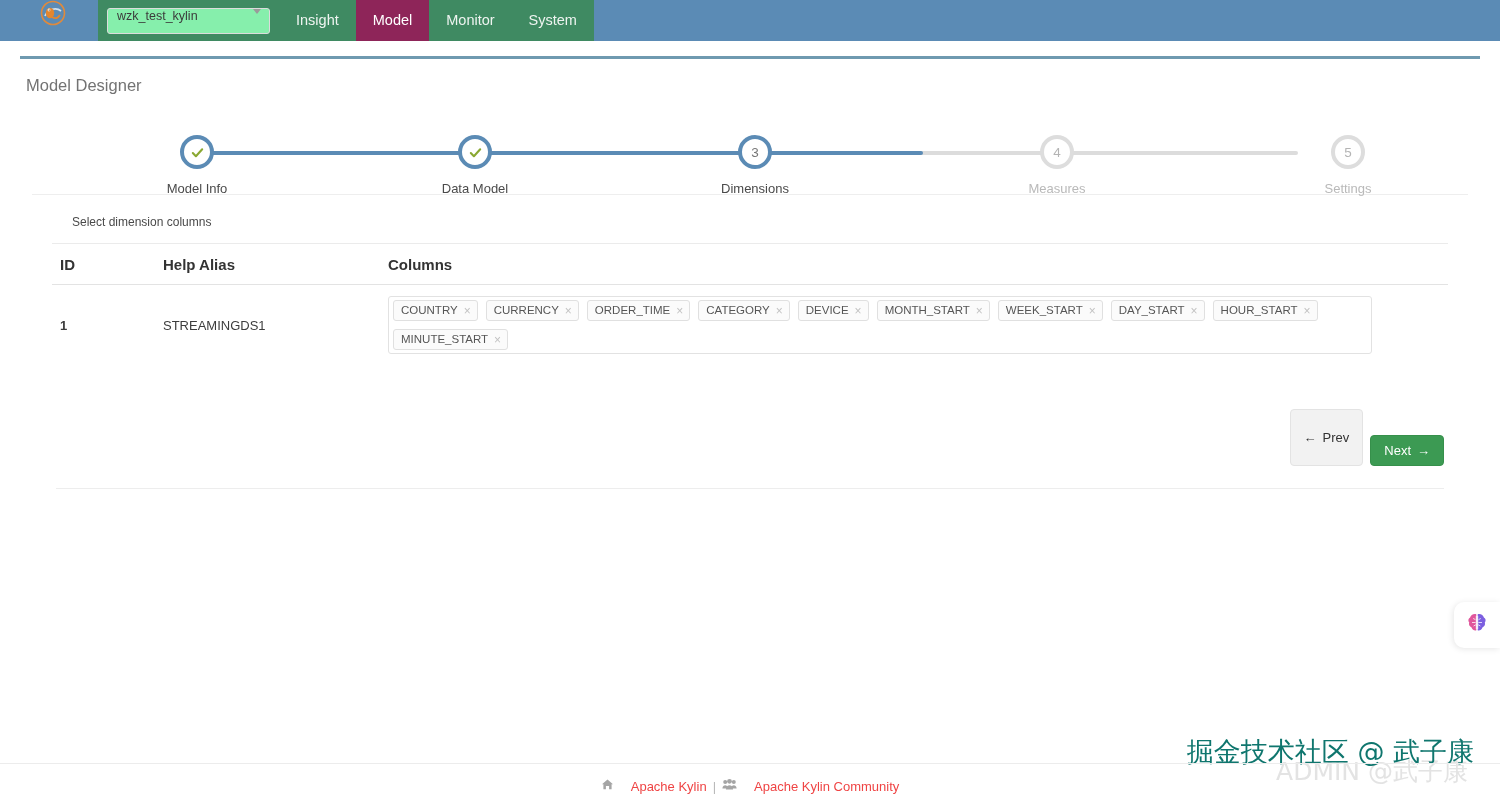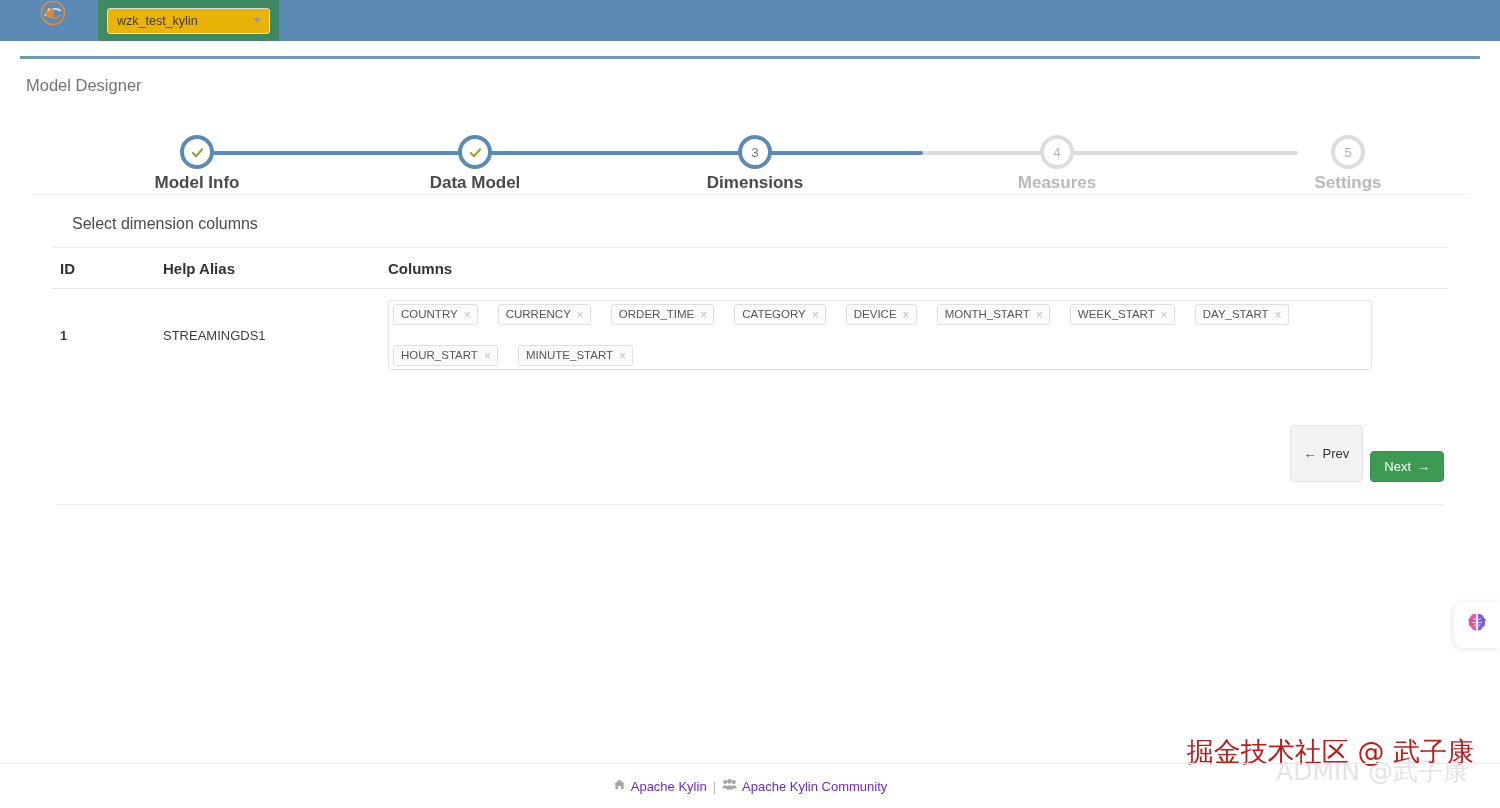--- a/index.html
+++ b/index.html
@@ -44,24 +44,24 @@
     height: 41px;
   }
   .proj-wrap {
     background: #3f8a62;
     height: 41px;
     display: flex; align-items: center;
     padding: 0 9px;
   }
   .proj-select {
     width: 163px; height: 26px;
-    background: #eab308;
+    background: #86efac;
     border: 1px solid #dcdcdc;
     border-radius: 3px;
-    display: flex; align-items: center;
+    display: flex; 
     justify-content: space-between;
     padding: 0 8px 0 9px;
     font-size: 12.5px;
     color: #3b3b3b;
     cursor: pointer;
   }
   .caret {
     width: 0; height: 0;
     border-left: 4px solid transparent;
     border-right: 4px solid transparent;
@@ -155,32 +155,31 @@
     display: flex; align-items: center; justify-content: center;
     font-size: 13.5px;
     position: relative;
     z-index: 3;
     cursor: pointer;
   }
   .step-circle.done { border: 4px solid #5b8bb5; color: #8aa832; }
   .step-circle.current { border: 4px solid #5b8bb5; color: #777777; }
   .step-circle.todo { border: 4px solid #dddddd; color: #b4b4b4; }
   .step-label {
-    margin-top: 4px;
-    font-size: 17px;
+    margin-top: 12px;
+    font-size: 13px;
     color: #4a4a4a;
-    font-weight: bold;
   }
   .step-label.muted { color: #b9b9b9; }
   .chk { width: 15px; height: 15px; display: block; }
 
   
   .content { padding: 0 12px; }
   .section-title {
-    font-size: 16px;
+    font-size: 12px;
     color: #4a4a4a;
     padding: 20px 0 14px 20px;
     border-bottom: 1px solid #ebebeb;
     margin: 0 20px;
   }
   table.dimtable {
     width: calc(100% - 40px);
     margin: 0 20px;
     border-collapse: collapse;
   }
@@ -203,21 +202,21 @@
   .cell-id { font-weight: bold; }
 
   .tagbox {
     border: 1px solid #e2e2e2;
     border-radius: 3px;
     background: #ffffff;
     min-height: 27px;
     padding: 3px 4px;
     display: flex;
     flex-wrap: wrap;
-    gap: 20px;
+    gap: 8px;
     width: 984px;
   }
   .tag {
     display: inline-flex;
     align-items: center;
     gap: 6px;
     background: #fbfbfb;
     border: 1px solid #e0e0e0;
     border-radius: 3px;
     padding: 2px 6px 2px 7px;
@@ -263,40 +262,40 @@
     height: 45px;
     border-top: 1px solid #ececec;
     display: flex;
     align-items: center;
     justify-content: center;
     gap: 6px;
     font-size: 13px;
     color: #9a9a9a;
   }
   .fsep { color: #b9b9b9; }
-  .flink { display: inline-flex; align-items: center; gap: 5px; cursor: pointer; color: #6d28d9; }
+  .flink { display: inline-flex; align-items: center; gap: 17px; cursor: pointer; color: #ef4444; }
 
   
   .ai-widget {
     position: absolute;
     right: 0px; top: 602px;
     width: 46px; height: 46px;
     background: #ffffff;
     border-radius: 10px 0 0 10px;
     box-shadow: -1px 1px 6px rgba(0,0,0,.10);
     display: flex; align-items: center; justify-content: center;
     cursor: pointer;
   }
 
   
   .wm-main {
     position: absolute;
     right: 26px; bottom: 38px;
     font-size: 27px;
-    color: #b91c1c;
+    color: #0f766e;
     font-family: "DejaVu Sans", sans-serif;
     white-space: nowrap;
     pointer-events: none;
   }
   .wm-sub {
     position: absolute;
     right: 32px; bottom: 20px;
     font-size: 25px;
     color: #e3e3e3;
     font-family: "DejaVu Sans", sans-serif;
@@ -323,20 +322,26 @@
     <span class="brand-text">Kylin</span>
   </div>
 
   <div class="proj-wrap">
     <div class="proj-select">
       <span>wzk_test_kylin</span>
       <span class="caret"></span>
     </div>
   </div>
 
+  <div class="navgreen">
+    <div class="navitem">Insight</div>
+    <div class="navitem active">Model</div>
+    <div class="navitem">Monitor</div>
+    <div class="navitem">System</div>
+  </div>
 
   <div class="nav-spacer"></div>
 
 </div>
 
 <div class="panel">
 
   <div class="panel-title">Model Designer</div>
 
   <div class="wizard">

